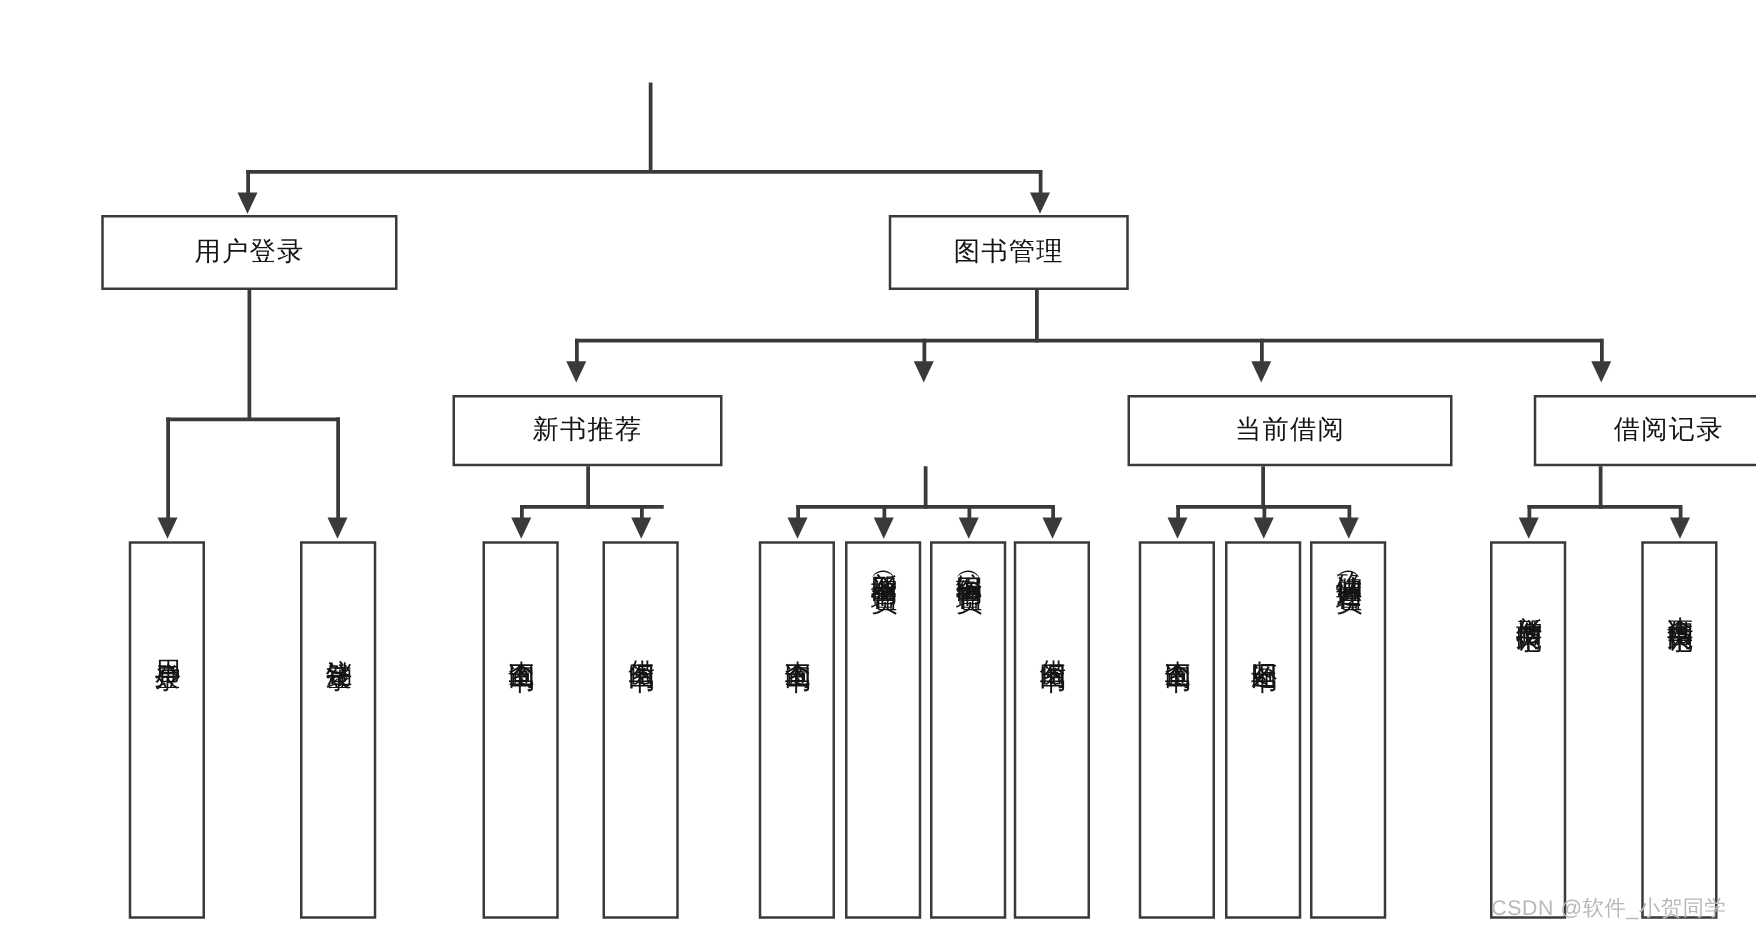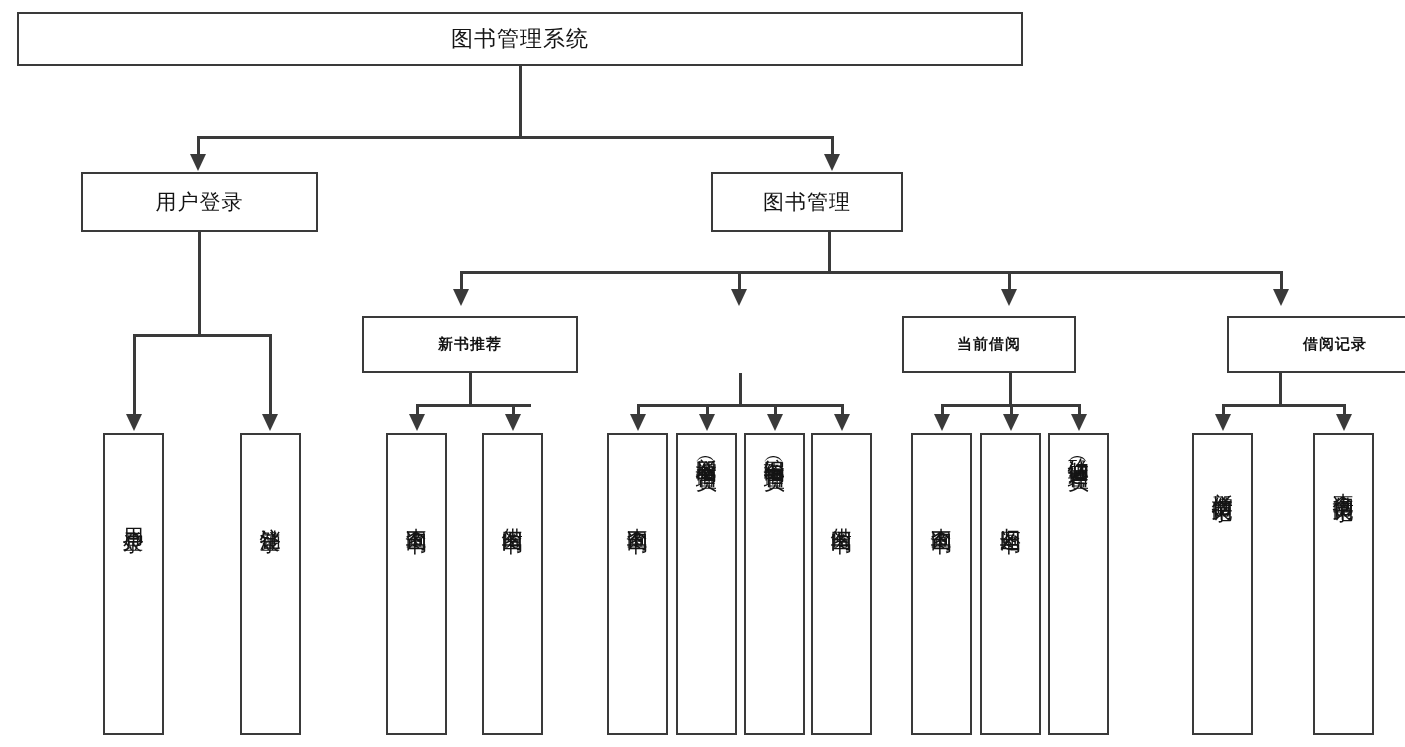--- a/index.html
+++ b/index.html
@@ -29,21 +29,21 @@
   }
   .node .label{
     font-size:21px;
     line-height:1.25;
     letter-spacing:1px;
     color:#141414;
     white-space:nowrap;
   }
   .node.root .label{font-size:22px;}
   .node.lvl2 .label{font-size:21px;}
-  .node.lvl3 .label{font-size:15px;font-weight:bold;}
+  .node.lvl3 .label{font-size:21px;}
   
   .node.leaf{
     align-items:flex-start;
     justify-content:center;
     padding-top:4px;
   }
   .node.leaf .label{
     writing-mode:vertical-rl;
     text-orientation:upright;
     font-size:21px;
@@ -78,23 +78,20 @@
     letter-spacing:0.5px;
     white-space:nowrap;
     user-select:none;
   }
 </style>
 </head>
 <body>
 
 <div id="canvas">
 
-  <div class="node root" style="left:17px;top:12px;width:1006px;height:54px;">
-    <span class="label">图书管理系统</span>
-  </div>
 
   <div class="vline" style="left:519px;top:66px;height:72px;"></div>
 
   <div class="hline" style="left:197px;top:136px;width:636px;"></div>
 
   <div class="vline" style="left:197px;top:136px;height:20px;"></div>
   <div class="arrow" style="left:190px;top:154px;"></div>
 
   <div class="vline" style="left:831px;top:136px;height:20px;"></div>
   <div class="arrow" style="left:824px;top:154px;"></div>
@@ -125,21 +122,21 @@
 
   <div class="vline" style="left:1008px;top:271px;height:20px;"></div>
   <div class="arrow" style="left:1001px;top:289px;"></div>
 
   <div class="vline" style="left:1280px;top:271px;height:20px;"></div>
   <div class="arrow" style="left:1273px;top:289px;"></div>
 
   <div class="node lvl3" style="left:362px;top:316px;width:216px;height:57px;">
     <span class="label">新书推荐</span>
   </div>
-  <div class="node lvl3" style="left:902px;top:316px;width:174px;height:57px;">
+  <div class="node lvl3" style="left:902px;top:316px;width:260px;height:57px;">
     <span class="label">当前借阅</span>
   </div>
   <div class="node lvl3" style="left:1227px;top:316px;width:216px;height:57px;">
     <span class="label">借阅记录</span>
   </div>
 
   <div class="vline" style="left:469px;top:373px;height:34px;"></div>
   <div class="hline" style="left:416px;top:404px;width:115px;"></div>
   <div class="vline" style="left:416px;top:404px;height:12px;"></div>
   <div class="arrow" style="left:409px;top:414px;"></div>
@@ -210,14 +207,15 @@
     <span class="label">确认归还（管理员）</span>
   </div>
 
   <div class="node leaf" style="left:1192px;top:433px;width:61px;height:302px;padding-top:41px;">
     <span class="label">新增借阅记录</span>
   </div>
   <div class="node leaf" style="left:1313px;top:433px;width:61px;height:302px;padding-top:41px;">
     <span class="label">查询借阅记录</span>
   </div>
 
+  <div class="watermark" style="left:1193px;top:715px;">CSDN @软件_小贺同学</div>
 
 </div>
 
 </body></html>

